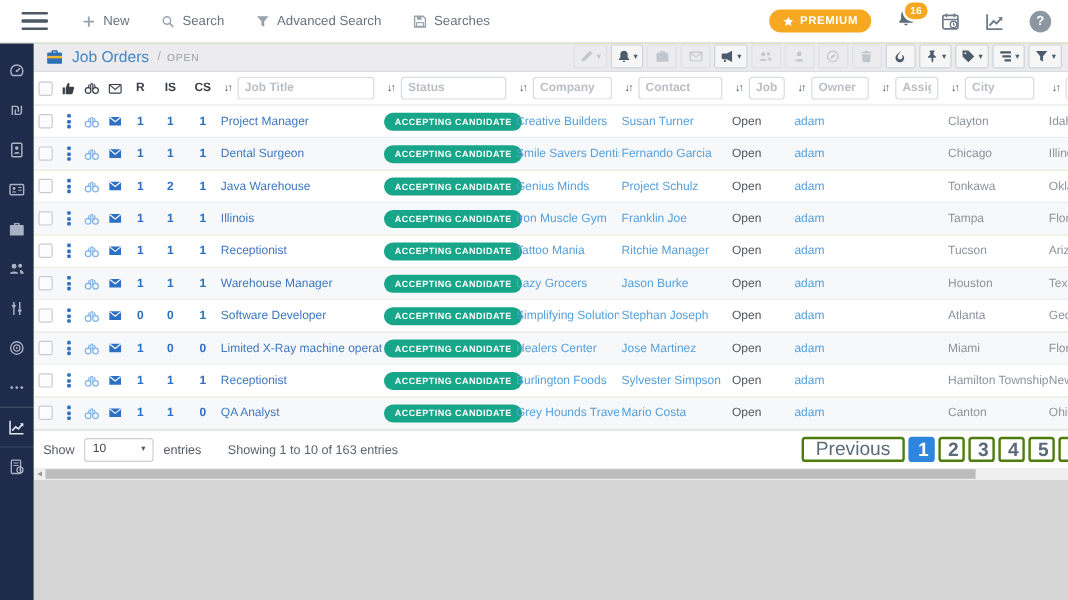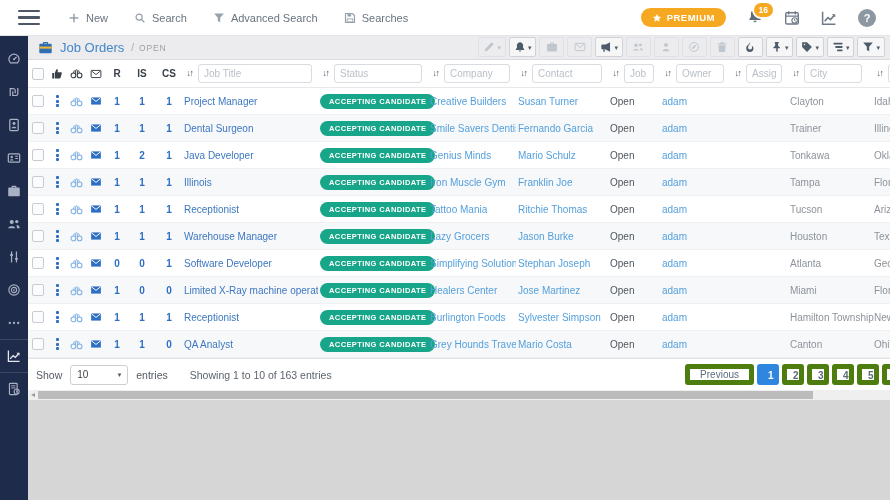--- a/index.html
+++ b/index.html
@@ -79,21 +79,21 @@
   
   .thead { height:28px; flex:0 0 28px; background:#fff; border-bottom:1px solid #e6e8ea;
     display:flex; align-items:center; }
   .hletter { font-size:10px; font-weight:bold; color:#394049; }
   .hic { color:#394049; }
   .hcols { display:flex; align-items:center; flex:1; height:100%; }
   .hcol { display:flex; align-items:center; gap:3px; padding-right:6px; flex-shrink:0; }
   .sort { font-size:9px; font-weight:bold; color:#4a5560; letter-spacing:-1.5px; flex-shrink:0;
     width:11px; text-align:center; cursor:pointer; }
   .hinput { flex:1; min-width:0; height:19px; border:1px solid #d8dbdf; border-radius:3px;
-    font-family:"Liberation Sans","DejaVu Sans",sans-serif; font-size:10px; padding:0 5px; color:#555; background:#fff; }
+    font-family:"Liberation Sans","DejaVu Sans",sans-serif; font-size:10px; padding:0 5px; color:#555; background:#fff;font-weight:bold; }
   .hinput::placeholder { color:#b9bfc6; }
   .checkbox { width:12px; height:12px; border:1px solid #c8ccd2; border-radius:2px; background:#fbfcfd; cursor:pointer; }
 
   
   .tbody { flex:0 0 270px; }
   .trow { height:27px; display:flex; align-items:center; border-bottom:1px solid #eef0f2;
     font-size:10px; background:#fff; }
   .trow:nth-child(even) { background:#f7f8fa; }
   .kebab { display:flex; flex-direction:column; gap:1.5px; cursor:pointer; }
   .kebab i { width:3px; height:3px; background:#2d6fc2; border-radius:1px; }
@@ -108,22 +108,22 @@
   .city-txt, .state-txt { color:#8d939b; }
 
   
   .tfoot { height:32px; flex:0 0 32px; display:flex; align-items:center; background:#fff;
     border-top:1px solid #e2e2e2; padding-left:8px; position:relative; font-size:10.5px; color:#555b63; }
   .pagesize { display:flex; align-items:center; justify-content:space-between; width:58px; height:20px;
     border:1px solid #cfcfcf; border-radius:3px; margin:0 8px; padding:0 6px; cursor:pointer; font-size:10px; color:#444; }
   .sel-caret { font-size:7px; color:#555; }
   .f-summary { margin-left:22px; color:#5d646c; }
   .pagination { position:absolute; right:-14px; display:flex; align-items:center; gap:3px; }
-  .pg { height:21px; border:5px solid #4d7c0f; border-radius:3px; background:#fff; color:#5b6b7a;
-    font-size:10px; cursor:pointer; font-family:inherit; }
+  .pg { height:21px; border:2px solid #4d7c0f; border-radius:3px; background:#fff; color:#5b6b7a;
+    font-size:16px; cursor:pointer; font-family:inherit; }
   .pg.prev { padding:0 10px; }
   .pg.num { width:22px; }
   .pg.active { background:#2e86de; border-color:#2e86de; color:#fff; }
 
   
   .hscroll { height:10px; flex:0 0 10px; background:#efefef; position:relative; }
   .hscroll .arr { position:absolute; left:3px; top:2.5px; width:0; height:0;
     border-top:2.5px solid transparent; border-bottom:2.5px solid transparent; border-right:4px solid #9a9a9a; }
   .hthumb { position:absolute; left:10px; top:1px; height:8px; width:775px; background:#bcbcbc; }
   .void { flex:1; background:#d6d6d6; }
@@ -617,21 +617,21 @@
             <a class="lnk">Smile Savers Dentists</a>
           </span>
     <span class="cell c-contact">
             <a class="lnk">Fernando Garcia</a>
           </span>
     <span class="cell c-jobstatus jobstatus-txt">Open</span>
     <span class="cell c-owner">
             <a class="lnk">adam</a>
           </span>
     <span class="cell c-assigned"></span>
-    <span class="cell c-city city-txt">Trainer</span>
+    <span class="cell c-city city-txt">Chicago</span>
     <span class="cell c-state state-txt">Illinois</span>
   </div>
 
   <div class="trow">
     <span class="cell c-check">
             <span class="checkbox"></span>
           </span>
     <span class="cell c-thumb">
             <span class="kebab">
               <i></i>
@@ -653,30 +653,30 @@
               <svg viewBox="0 0 16 16" width="100%" height="100%" fill="currentColor">
                 <path d="M1.5 3.2h13v9.6h-13z"></path>
                 <path d="M1.8 3.6L8 8.6l6.2-5" stroke="#fff" stroke-width="1.3" fill="none"></path>
               </svg>
             </span>
           </span>
     <span class="cell c-r num">1</span>
     <span class="cell c-is num">2</span>
     <span class="cell c-cs num">1</span>
     <span class="cell c-title">
-            <a class="titlelnk">Java Developer</a>
+            <a class="titlelnk">Java Warehouse</a>
           </span>
     <span class="cell c-status">
             <span class="badge">ACCEPTING CANDIDATE</span>
           </span>
     <span class="cell c-company">
             <a class="lnk">Genius Minds</a>
           </span>
     <span class="cell c-contact">
-            <a class="lnk">Mario Schulz</a>
+            <a class="lnk">Project Schulz</a>
           </span>
     <span class="cell c-jobstatus jobstatus-txt">Open</span>
     <span class="cell c-owner">
             <a class="lnk">adam</a>
           </span>
     <span class="cell c-assigned"></span>
     <span class="cell c-city city-txt">Tonkawa</span>
     <span class="cell c-state state-txt">Oklahoma</span>
   </div>
 
@@ -766,21 +766,21 @@
     <span class="cell c-title">
             <a class="titlelnk">Receptionist</a>
           </span>
     <span class="cell c-status">
             <span class="badge">ACCEPTING CANDIDATE</span>
           </span>
     <span class="cell c-company">
             <a class="lnk">Tattoo Mania</a>
           </span>
     <span class="cell c-contact">
-            <a class="lnk">Ritchie Thomas</a>
+            <a class="lnk">Ritchie Manager</a>
           </span>
     <span class="cell c-jobstatus jobstatus-txt">Open</span>
     <span class="cell c-owner">
             <a class="lnk">adam</a>
           </span>
     <span class="cell c-assigned"></span>
     <span class="cell c-city city-txt">Tucson</span>
     <span class="cell c-state state-txt">Arizona</span>
   </div>
 

